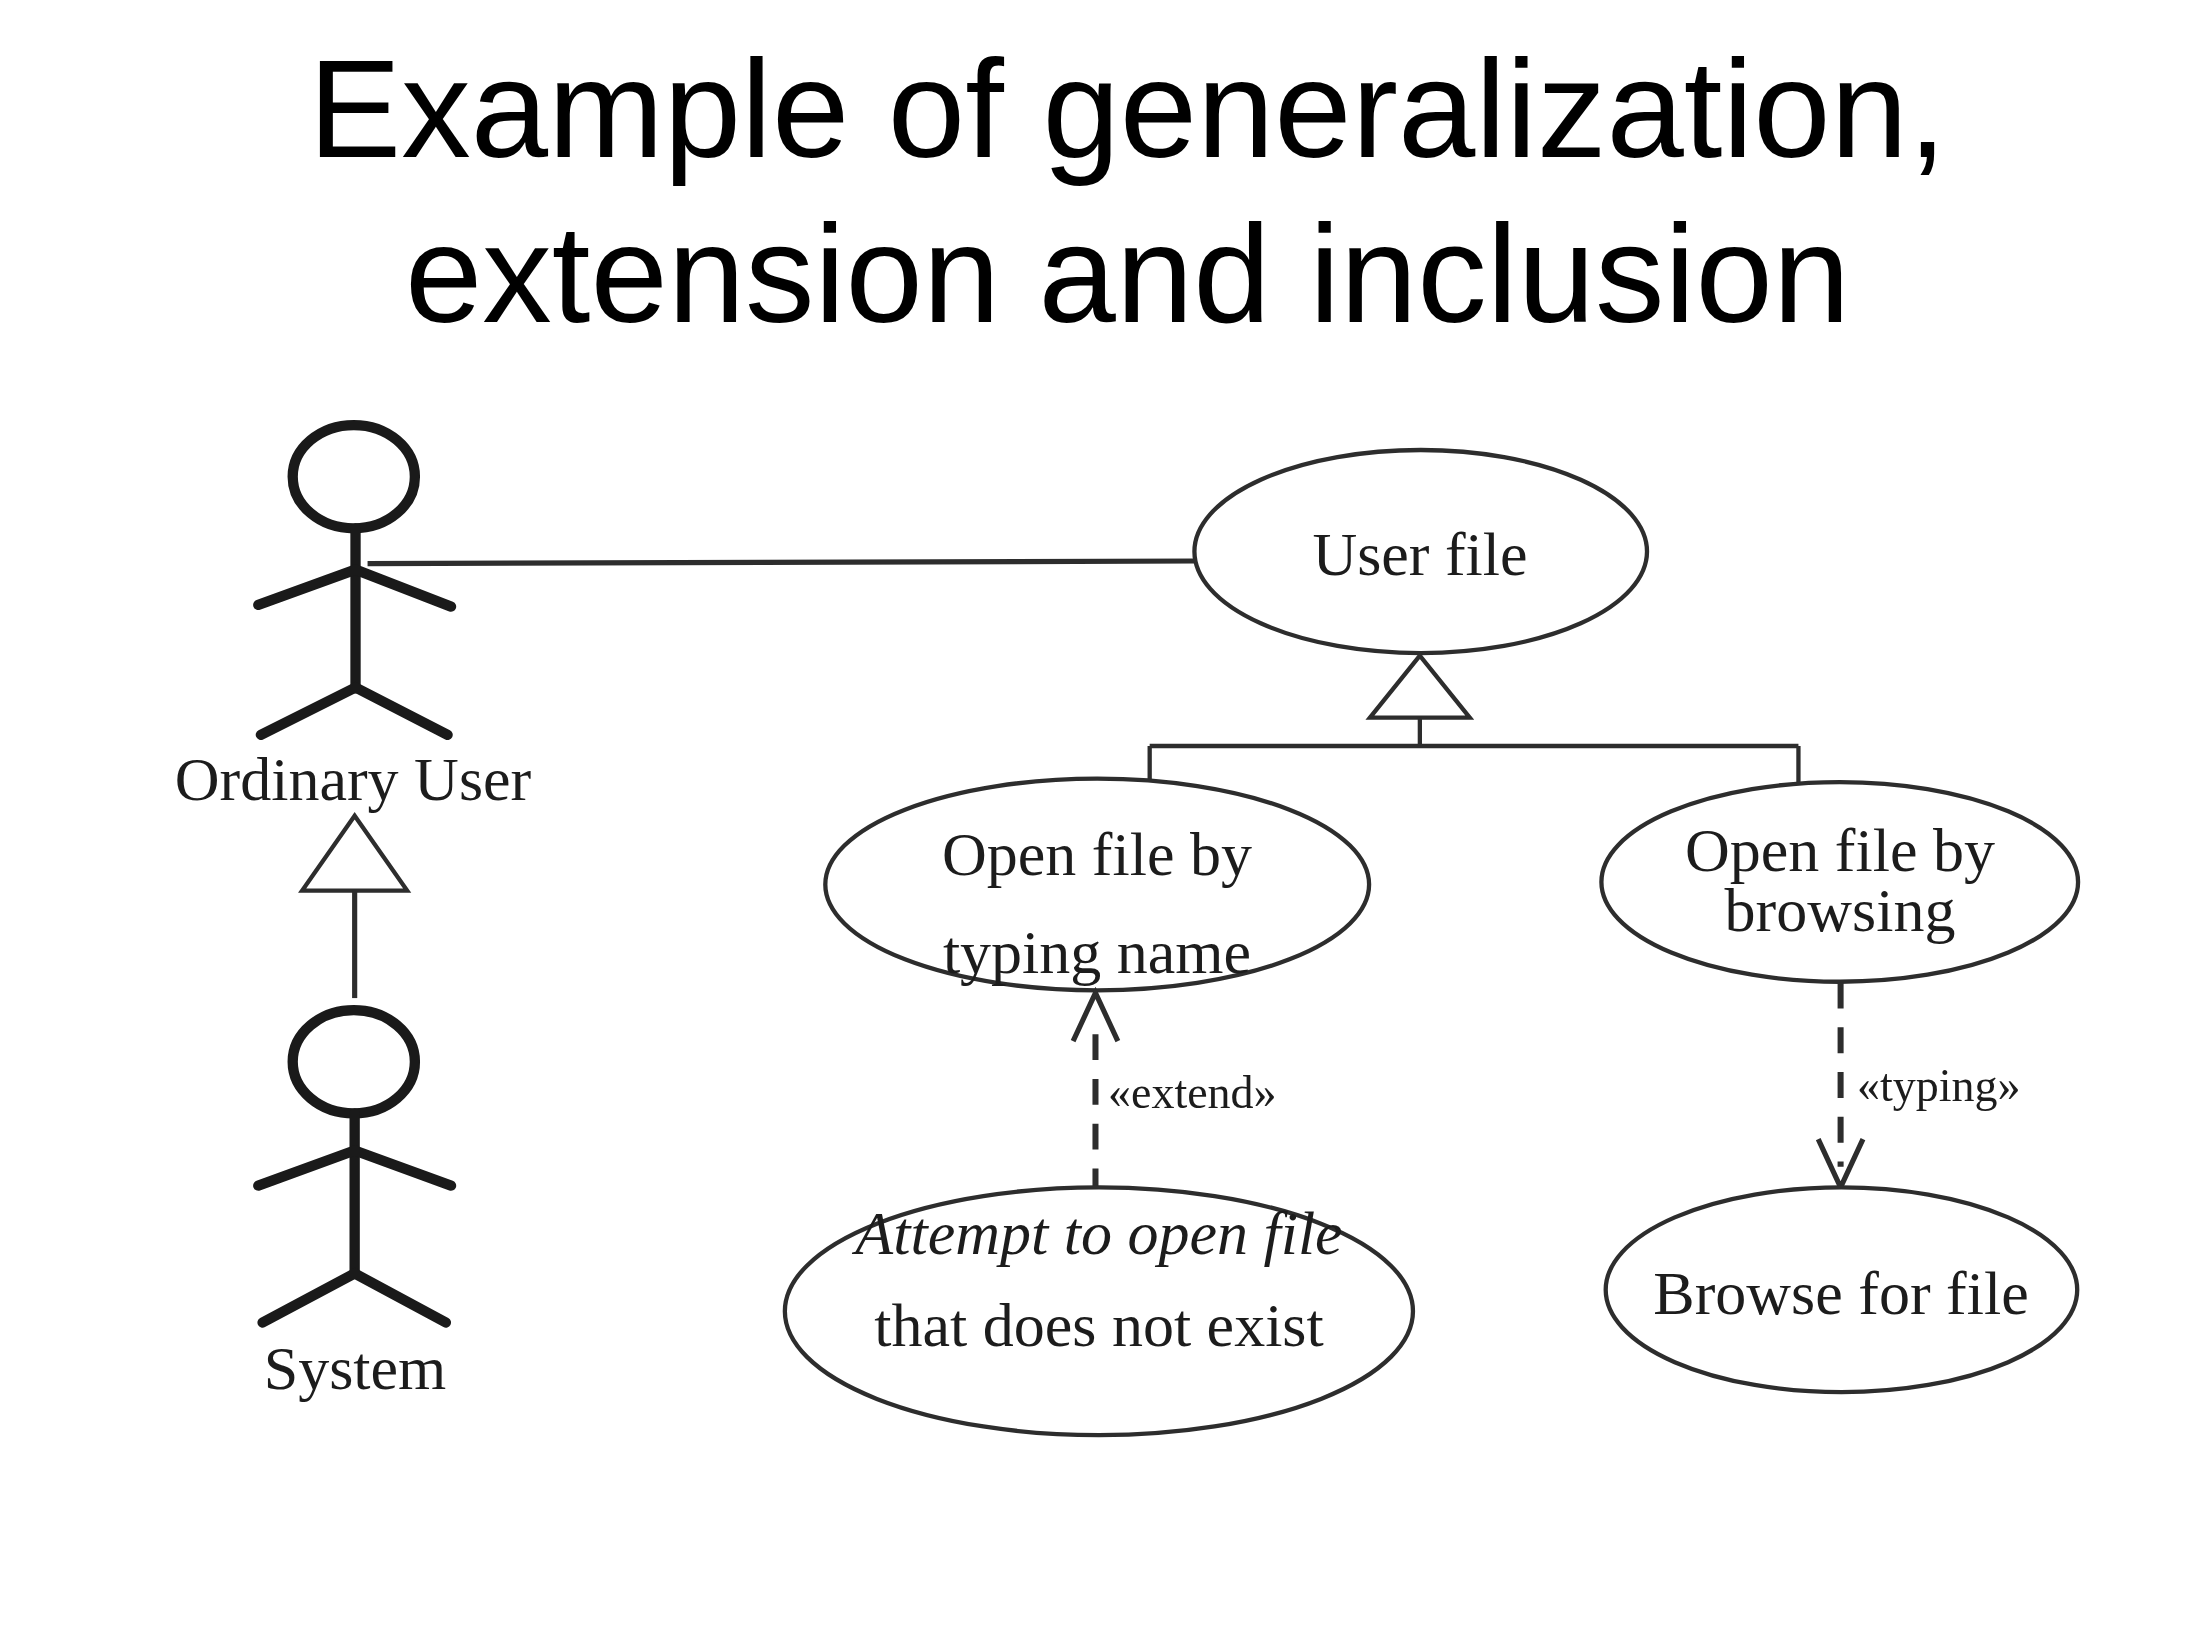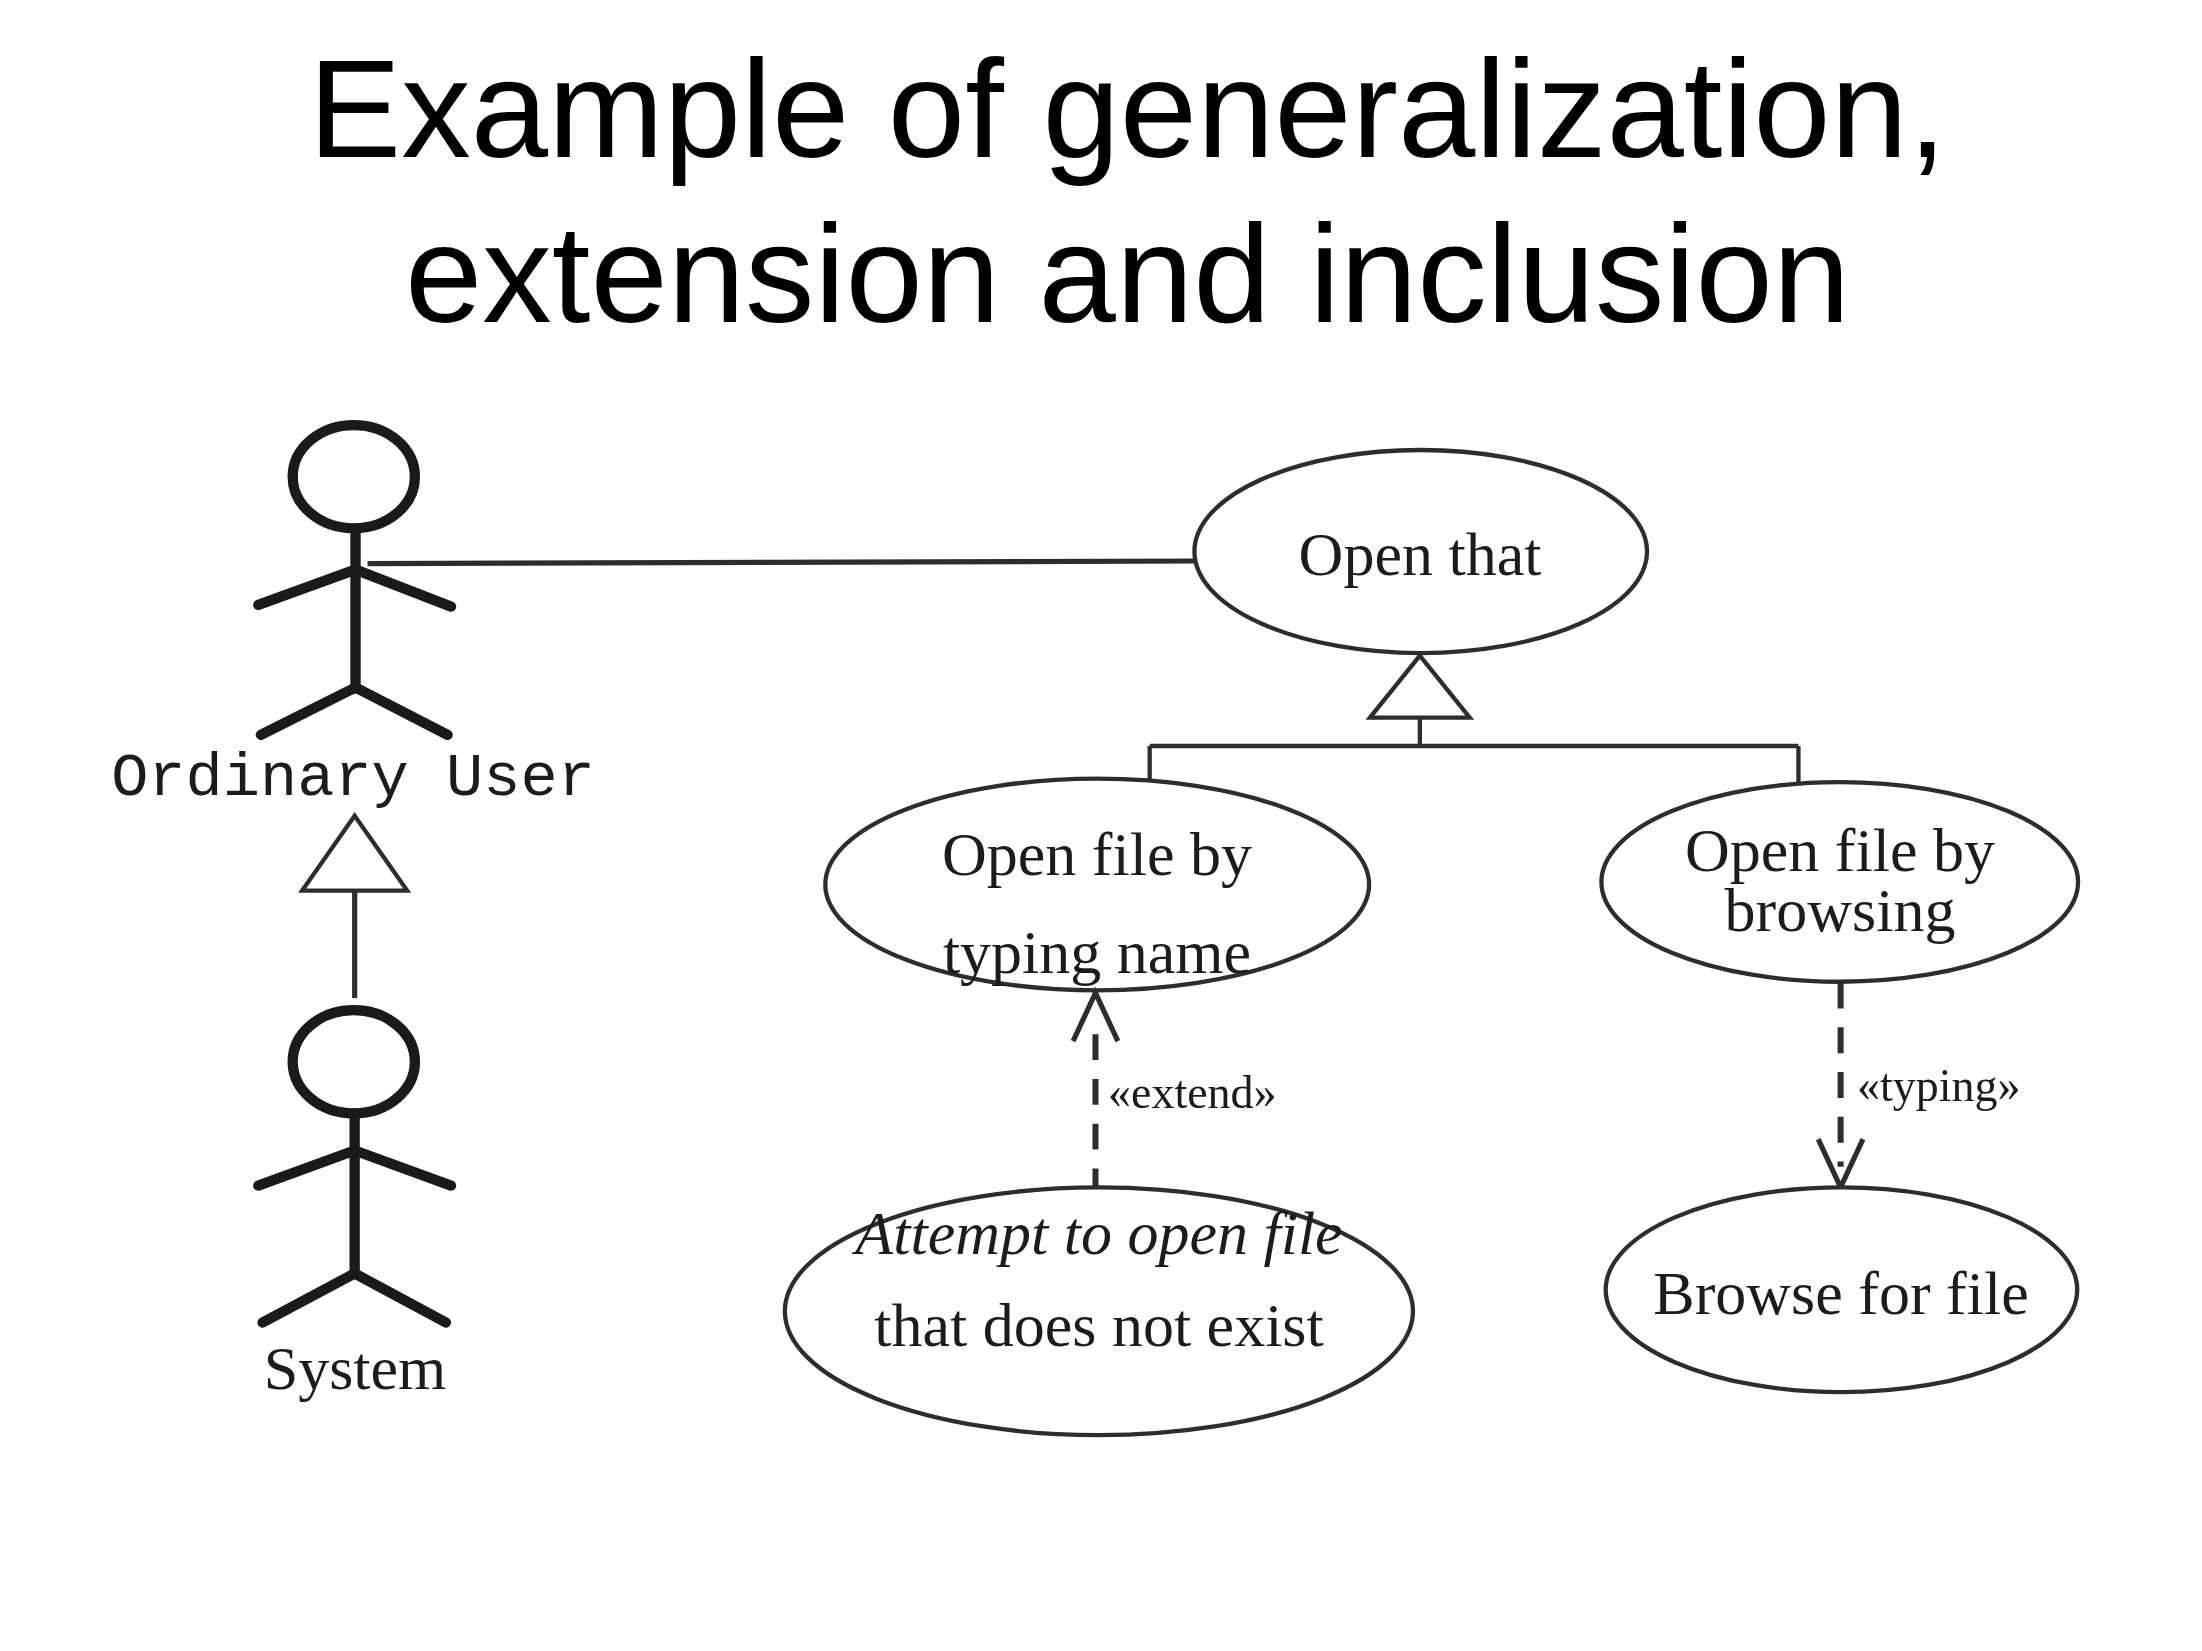--- a/index.html
+++ b/index.html
@@ -101,25 +101,25 @@
     <g>
       <line class="shape" x1="2139" y1="1142" x2="2139" y2="1356" stroke-width="7" stroke-dasharray="30 22"></line>
       <path class="shape" d="M 2113 1324 L 2139 1380 L 2165 1324" stroke-width="6"></path>
     </g>
 
     <ellipse class="shape filled" cx="1277" cy="1524" rx="365" ry="144" stroke-width="5"></ellipse>
 
     <ellipse class="shape filled" cx="2140" cy="1499" rx="274" ry="119" stroke-width="5"></ellipse>
   </svg>
 
-  <div class="lbl" style="left:353px;top:779px;font-family:Liberation Mono, monospace;">Ordinary User</div>
+  <div class="lbl" style="left:353px;top:779px;">Ordinary User</div>
 
   <div class="lbl" style="left:355px;top:1368px;text-align:right;">System</div>
 
-  <div class="lbl" style="left:1420px;top:554px;">Open that</div>
+  <div class="lbl" style="left:1420px;top:554px;">User file</div>
 
   <div class="lbl" style="left:1097px;top:854px;">Open file by</div>
   <div class="lbl" style="left:1097px;top:914px;margin-top:38px;">typing name</div>
 
   <div class="lbl" style="left:1840px;top:850px;">Open file by</div>
   <div class="lbl" style="left:1840px;top:910px;">browsing</div>
 
   <div class="lbl" style="left:1099px;top:1233px;font-style:italic;">Attempt to open file</div>
   <div class="lbl" style="left:1099px;top:1325px;">that does not exist</div>
 

